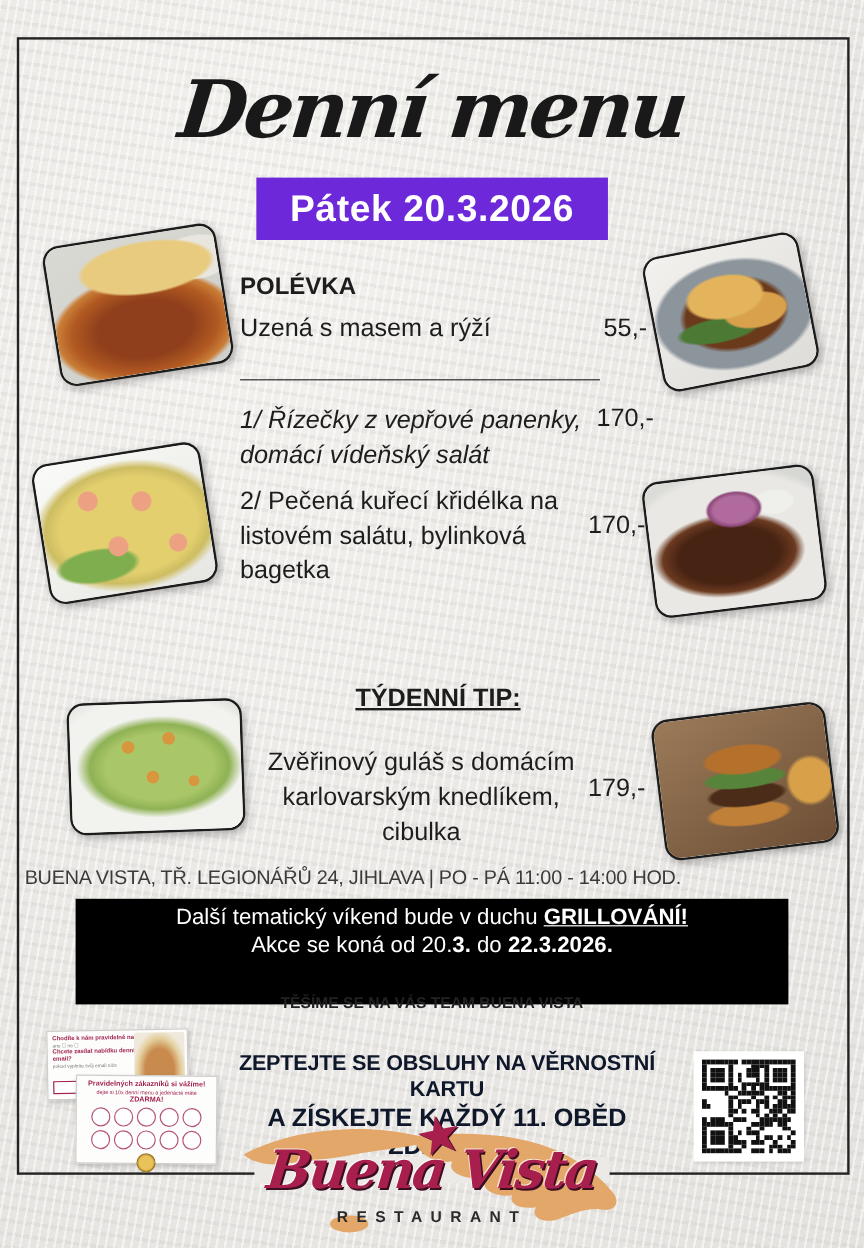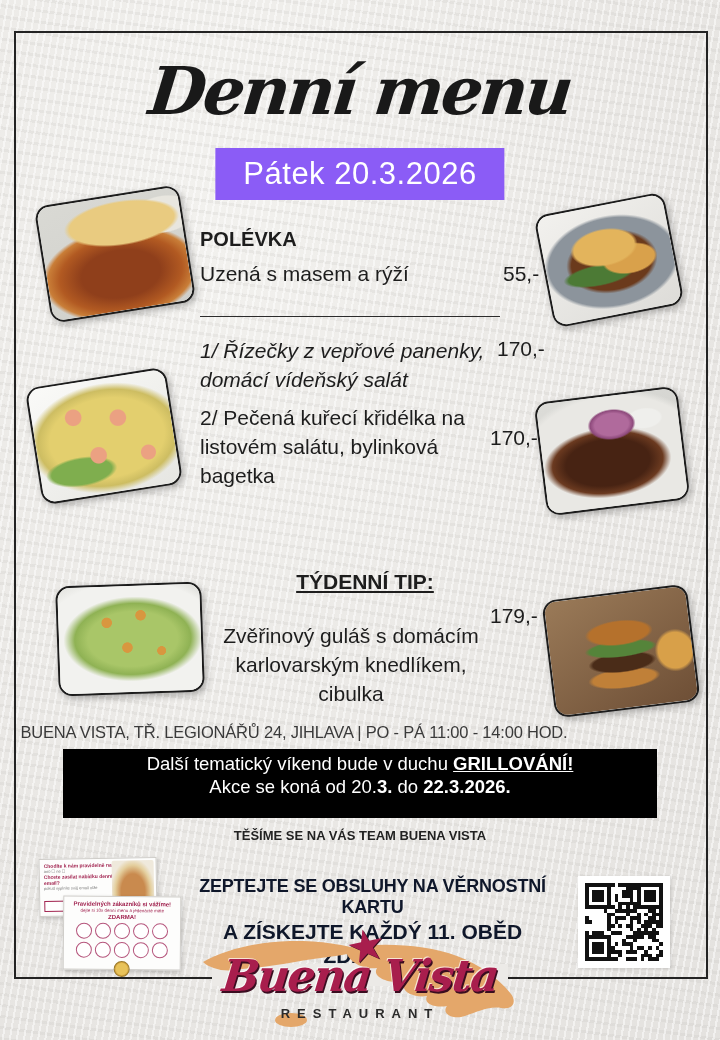--- a/index.html
+++ b/index.html
@@ -14,36 +14,36 @@
     color:#1d1d1d;
   }
   .frame{position:absolute;left:14px;top:31px;width:690px;height:944px;border:2px solid #232323;}
   .title{
     position:absolute;left:0;top:52px;width:720px;text-align:center;
     font-family:"DejaVu Serif",serif;font-style:italic;font-weight:bold;
     font-size:66px;letter-spacing:-3px;transform:skewX(-6deg);color:#191919;
   }
   .date-banner{
     position:absolute;left:50%;top:148px;transform:translateX(-50%);
-    background:#8b5cf6;color:#fff;padding:8px 28px;font-size:31px;font-weight:normal;letter-spacing:.5px;
+    background:#6d28d9;color:#fff;padding:8px 28px;font-size:31px;font-weight:bold;letter-spacing:.5px;
   }
   
   .photo{position:absolute;border:2px solid #1c1c1c;border-radius:14px;background:#f4f4f2;
          box-shadow:2px 3px 7px rgba(0,0,0,.28);overflow:hidden;}
   .photo .fill{position:absolute;inset:0;}
   .soup-heading{position:absolute;left:200px;top:228px;font-size:20px;font-weight:bold;}
   .soup-row{position:absolute;left:200px;top:262px;width:350px;font-size:21px;}
   .price{position:absolute;font-size:21px;color:#1d1d1d;}
   .divider{position:absolute;left:200px;top:316px;width:300px;border-top:1.5px solid #2c2c2c;}
   .dish{position:absolute;left:200px;width:302px;font-size:21px;line-height:1.38;}
   .tip-heading{position:absolute;left:200px;top:570px;width:330px;text-align:center;
                font-size:21px;font-weight:bold;text-decoration:underline;}
   .address{position:absolute;left:0;top:723px;width:588px;text-align:center;
            font-size:16.5px;color:#3a3a3a;letter-spacing:-.2px;}
-  .black-banner{position:absolute;left:63px;top:749px;width:594px;height:69px;background:#000;
+  .black-banner{position:absolute;left:63px;top:749px;width:594px;height:88px;background:#000;
                 color:#fff;text-align:center;font-size:18.5px;line-height:23px;padding-top:3px;box-sizing:border-box;}
   .black-banner .b{font-weight:bold;}
   .black-banner .u{font-weight:bold;text-decoration:underline;}
   .closing{position:absolute;left:0;top:828px;width:720px;text-align:center;font-size:13px;font-weight:bold;color:#222;}
   
   .cards{position:absolute;left:35px;top:856px;width:148px;height:120px;}
   .card{position:absolute;background:#fdfdfc;border:1px solid #cfcdc9;box-shadow:1px 2px 4px rgba(0,0,0,.2);}
   .card-back{left:4px;top:2px;width:118px;height:58px;transform:rotate(-1deg);padding:3px 4px;box-sizing:border-box;}
   .card-back .t{font-size:5px;font-weight:bold;color:#a12450;line-height:6px;}
   .card-back .t2{font-size:4px;color:#777;line-height:5px;}
@@ -151,21 +151,21 @@
 <div class="divider"></div>
 
 <div class="dish" style="top:337px;font-style:italic;">1/ Řízečky z vepřové panenky, domácí vídeňský salát</div>
 <div class="price" style="left:497px;top:337px;">170,-</div>
 
 <div class="dish" style="top:404px;">2/ Pečená kuřecí křidélka na listovém salátu, bylinková bagetka</div>
 <div class="price" style="left:490px;top:426px;">170,-</div>
 
 <div class="tip-heading">TÝDENNÍ TIP:</div>
 <div class="dish" style="top:622px;text-align:center;">Zvěřinový guláš s domácím karlovarským knedlíkem, cibulka</div>
-<div class="price" style="left:490px;top:604px;">179,-</div>
+<div class="price" style="left:490px;top:645px;">179,-</div>
 
 <div class="address">BUENA VISTA, TŘ. LEGIONÁŘŮ 24, JIHLAVA | PO - PÁ 11:00 - 14:00 HOD.</div>
 
 <div class="black-banner">
   <div><span>Další tematický víkend bude v duchu </span><span class="u">GRILLOVÁNÍ!</span></div>
   <div><span>Akce se koná od 20.</span><span class="b">3.</span><span> do </span><span class="b">22.3.2026.</span></div>
 </div>
 
 <div class="closing">TĚŠÍME SE NA VÁS TEAM BUENA VISTA</div>
 

